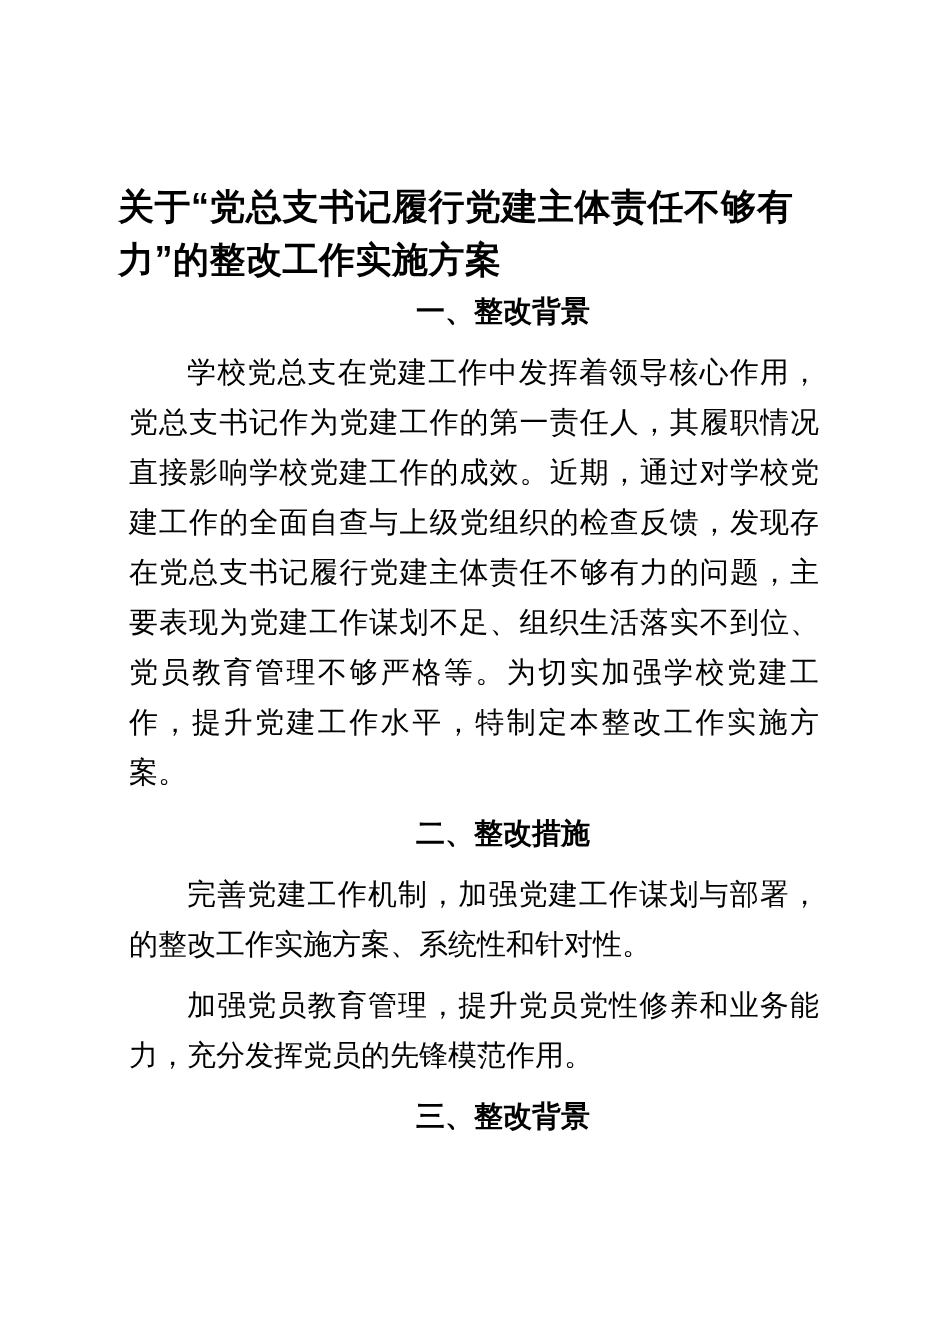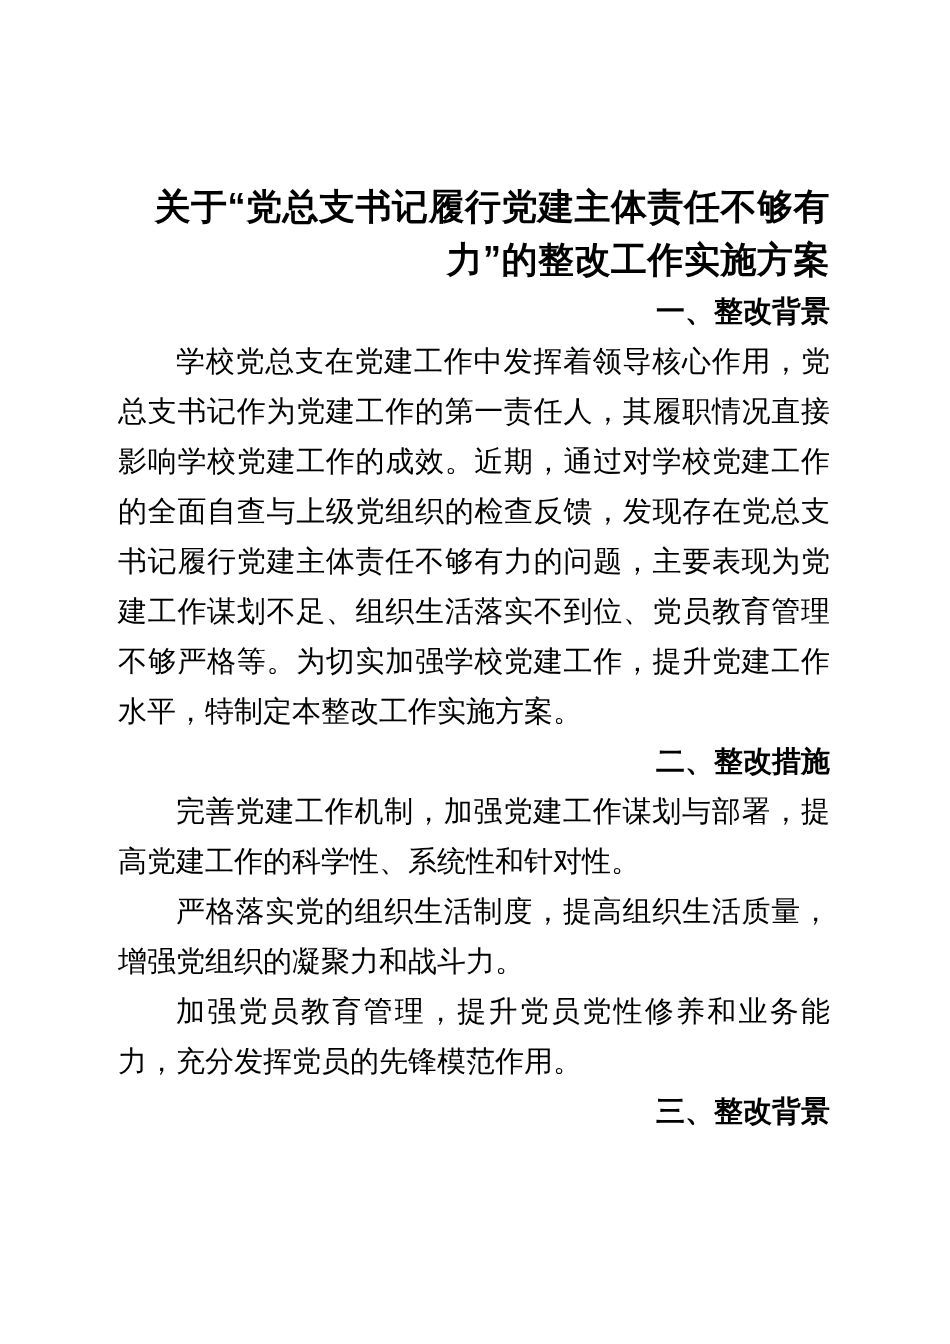--- a/index.html
+++ b/index.html
@@ -19,46 +19,45 @@
     height: 1344px;
     background: #ffffff;
     padding: 180px 120px 40px 118px;
     overflow: hidden;
   }
   .doc-title {
     margin: 0 0 0 0;
     font-size: 36px;
     font-weight: 700;
     line-height: 53px;
-    text-align: right;
+    text-align: left;
     letter-spacing: 0.5px;
   }
   .doc-body {
     font-size: 29px;
     line-height: 50px;
     text-align: justify;
   }
   .sec-heading {
     margin: 0;
     font-weight: 700;
     text-indent: 2em;
-    text-align: right;
+    text-align: center;
   }
   .para {
-    margin: 0;
+    margin: 11px;
     text-indent: 2em;
   }
 </style>
 </head>
 <body>
 
 <div class="page">
   <h1 class="doc-title">关于“党总支书记履行党建主体责任不够有力”的整改工作实施方案</h1>
   <div class="doc-body">
       <div class="sec-heading">一、整改背景</div>
       <p class="para">学校党总支在党建工作中发挥着领导核心作用，党总支书记作为党建工作的第一责任人，其履职情况直接影响学校党建工作的成效。近期，通过对学校党建工作的全面自查与上级党组织的检查反馈，发现存在党总支书记履行党建主体责任不够有力的问题，主要表现为党建工作谋划不足、组织生活落实不到位、党员教育管理不够严格等。为切实加强学校党建工作，提升党建工作水平，特制定本整改工作实施方案。</p>
       <div class="sec-heading">二、整改措施</div>
-      <p class="para">完善党建工作机制，加强党建工作谋划与部署，提高党建工作的科学性、系统性和针对性。</p>
-      <p class="para">严格落实党的组织生活制度，提高组织生活质量，增强党组织的凝聚力和战斗力。</p>
+      <p class="para">完善党建工作机制，加强党建工作谋划与部署，的整改工作实施方案、系统性和针对性。</p>
       <p class="para">加强党员教育管理，提升党员党性修养和业务能力，充分发挥党员的先锋模范作用。</p>
       <div class="sec-heading">三、整改背景</div>
     </div>
 </div>
 
 </body></html>

